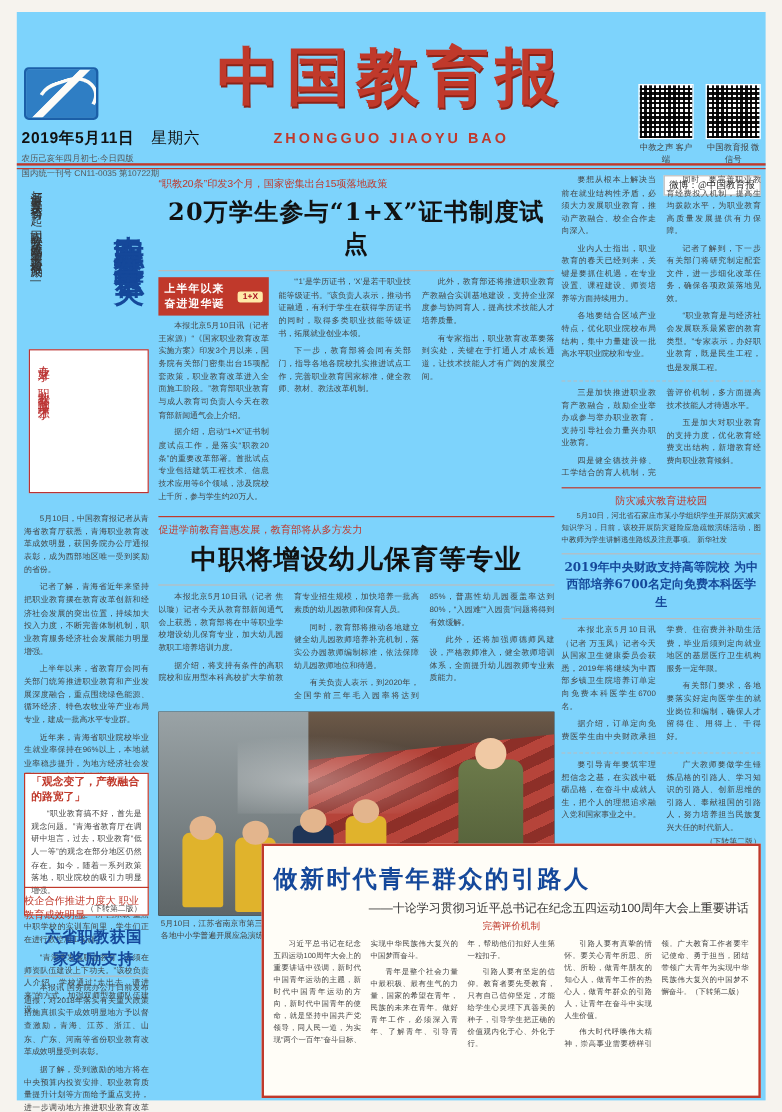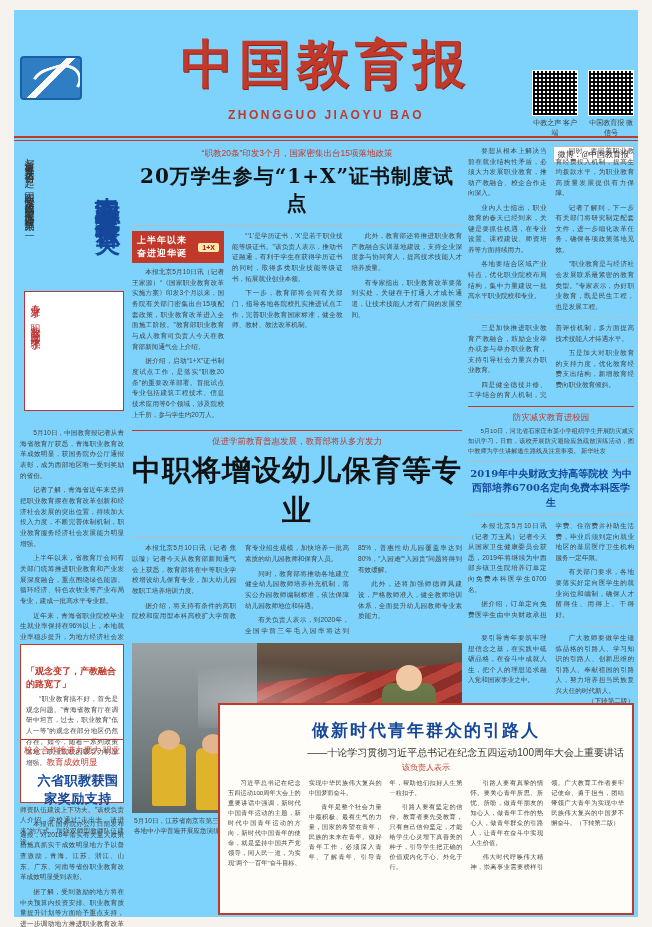--- a/index.html
+++ b/index.html
@@ -74,31 +74,31 @@
     font-size:25px;font-weight:bold;color:#15489a;letter-spacing:3px;height:430px;
   }
   .tag-box{
     position:absolute;left:6px;top:128px;width:92px;border:1px solid #b33;padding:4px 3px;
     background:#fff;
   }
   .tag-box .t{writing-mode:vertical-rl;text-orientation:upright;font-size:10px;color:#b33;letter-spacing:2px;height:110px;}
   .micro{font-size:6.6px;color:#444;line-height:1.62;text-align:justify;}
   .micro p{margin:0 0 4px 0;text-indent:2em;}
   .leftblock{position:absolute;left:2px;right:2px;}
-  .boxnote{border:1px solid #c0392b;padding:20px 5px;background:#fff;}
+  .boxnote{border:1px solid #c0392b;padding:0 5px;background:#fff;}
   .boxnote .h{font-size:9px;color:#c0392b;font-weight:bold;margin-bottom:3px;}
   .hr-red{height:1px;background:#c0392b;margin:5px 0;}
   .hr-thin{height:1px;background:#bbb;margin:5px 0;}
-  .kicker{font-size:8.5px;color:#c0392b;text-align:center;margin:2px 0 3px;}
+  .kicker{font-size:8.5px;color:#c0392b;text-align:left;margin:2px 0 3px;}
   .hline{
     font-family:"DejaVu Serif","Liberation Serif",serif;
     font-weight:bold;text-align:center;color:#111;margin-left:12px;
   }
   .h-mid-1{font-size:20px;letter-spacing:1px;margin:2px 0 8px;}
-  .h-mid-2{font-size:29px;letter-spacing:1px;margin:2px 0 6px;}
+  .h-mid-2{font-size:22px;letter-spacing:1px;margin:2px 0 6px;}
   .h-small{font-size:13px;letter-spacing:0.5px;}
   .colsplit-3{column-count:3;column-gap:9px;}
   .colsplit-2{column-count:2;column-gap:9px;}
   .redbar{
     background:#c0392b;color:#fff;font-size:9px;font-weight:bold;padding:3px 5px;display:flex;
     justify-content:space-between;align-items:center;
   }
   .redbar .slogan{letter-spacing:1px;}
   .redbar .mini{background:#ffe9a8;color:#a12;padding:1px 4px;font-size:7px;border-radius:2px;}
   .photo{
@@ -118,22 +118,22 @@
   .photo .smoke{position:absolute;left:20%;top:10%;width:60%;height:40%;
     background:radial-gradient(ellipse at 30% 60%,rgba(255,255,255,.35),rgba(255,255,255,0) 65%);}
   .cap{font-size:6.6px;color:#444;line-height:1.5;padding:3px 2px 0;text-align:justify;}
   .h-blue{color:#15489a;}
   
   .feature{
     position:absolute;left:204px;right:4px;bottom:2px;height:212px;border:2px solid #c0392b;background:#fffdf7;
     box-sizing:border-box;padding:6px 8px;
   }
   .feature h1{
-    margin:8px 0 2px;text-align:center;font-family:"DejaVu Serif","Liberation Serif",serif;
-    font-size:17px;color:#15489a;font-weight:bold;letter-spacing:2px;
+    margin:8px 0 2px;font-family:"DejaVu Serif","Liberation Serif",serif;
+    font-size:20px;color:#15489a;font-weight:bold;letter-spacing:2px;
   }
   .feature .sub{
     text-align:right;font-size:10px;color:#333;margin:4px 0 2px;
   }
   .feature .byline{text-align:center;font-size:8px;color:#c0392b;margin-bottom:5px;}
   .feature .cols{column-count:5;column-gap:8px;}
   .right-head{font-size:8.5px;color:#c0392b;text-align:center;margin-bottom:2px;}
   .right-title{
     font-family:"DejaVu Serif","Liberation Serif",serif;font-size:10px;font-weight:bold;
     color:#15489a;text-align:center;line-height:1.45;margin:2px 0 4px;
@@ -149,20 +149,28 @@
 <div class="page">
  <div class="paper">
 
   <div class="masthead">
     <div class="logo-mark">
       <div class="swoosh"></div>
     </div>
     <div class="title-cn">中国教育报</div>
     <div class="title-py">ZHONGGUO JIAOYU BAO</div>
 
+    <div class="mast-left">
+      <div class="mast-date">
+        <span>2019年5月11日</span>
+        <span class="wk">星期六</span>
+      </div>
+      <div class="mast-sub">农历己亥年四月初七·今日四版</div>
+      <div class="mast-sub">国内统一刊号 CN11-0035  第10722期</div>
+    </div>
 
     <div class="mast-right">
       <div class="qr-row">
         <div class="qr-wrap">
           <div class="qr"></div>
           <div class="qr-cap">中教之声
 客户端</div>
         </div>
         <div class="qr-wrap">
           <div class="qr"></div>
@@ -331,21 +339,21 @@
           <p>要引导青年要筑牢理想信念之基，在实践中砥砺品格，在奋斗中成就人生，把个人的理想追求融入党和国家事业之中。</p>
           <p>广大教师要做学生锤炼品格的引路人、学习知识的引路人、创新思维的引路人、奉献祖国的引路人，努力培养担当民族复兴大任的时代新人。</p>
         </div>
       </div>
       <div class="end-note">（下转第二版）</div>
     </div>
 
     <div class="feature">
       <h1>做新时代青年群众的引路人</h1>
       <div class="sub">——十论学习贯彻习近平总书记在纪念五四运动100周年大会上重要讲话</div>
-      <div class="byline">该负责人表示</div>
+      <div class="byline">完善评价机制</div>
       <div class="cols">
         <div class="micro" style="font-size:6.2px;">
           <p>习近平总书记在纪念五四运动100周年大会上的重要讲话中强调，新时代中国青年运动的主题，新时代中国青年运动的方向，新时代中国青年的使命，就是坚持中国共产党领导，同人民一道，为实现“两个一百年”奋斗目标、实现中华民族伟大复兴的中国梦而奋斗。</p>
           <p>青年是整个社会力量中最积极、最有生气的力量，国家的希望在青年，民族的未来在青年。做好青年工作，必须深入青年、了解青年、引导青年，帮助他们扣好人生第一粒扣子。</p>
           <p>引路人要有坚定的信仰。教育者要先受教育，只有自己信仰坚定，才能给学生心灵埋下真善美的种子，引导学生把正确的价值观内化于心、外化于行。</p>
           <p>引路人要有真挚的情怀。要关心青年所思、所忧、所盼，做青年朋友的知心人，做青年工作的热心人，做青年群众的引路人，让青年在奋斗中实现人生价值。</p>
           <p>伟大时代呼唤伟大精神，崇高事业需要榜样引领。广大教育工作者要牢记使命、勇于担当，团结带领广大青年为实现中华民族伟大复兴的中国梦不懈奋斗。（下转第二版）</p>
         </div>
       </div>
     </div>

